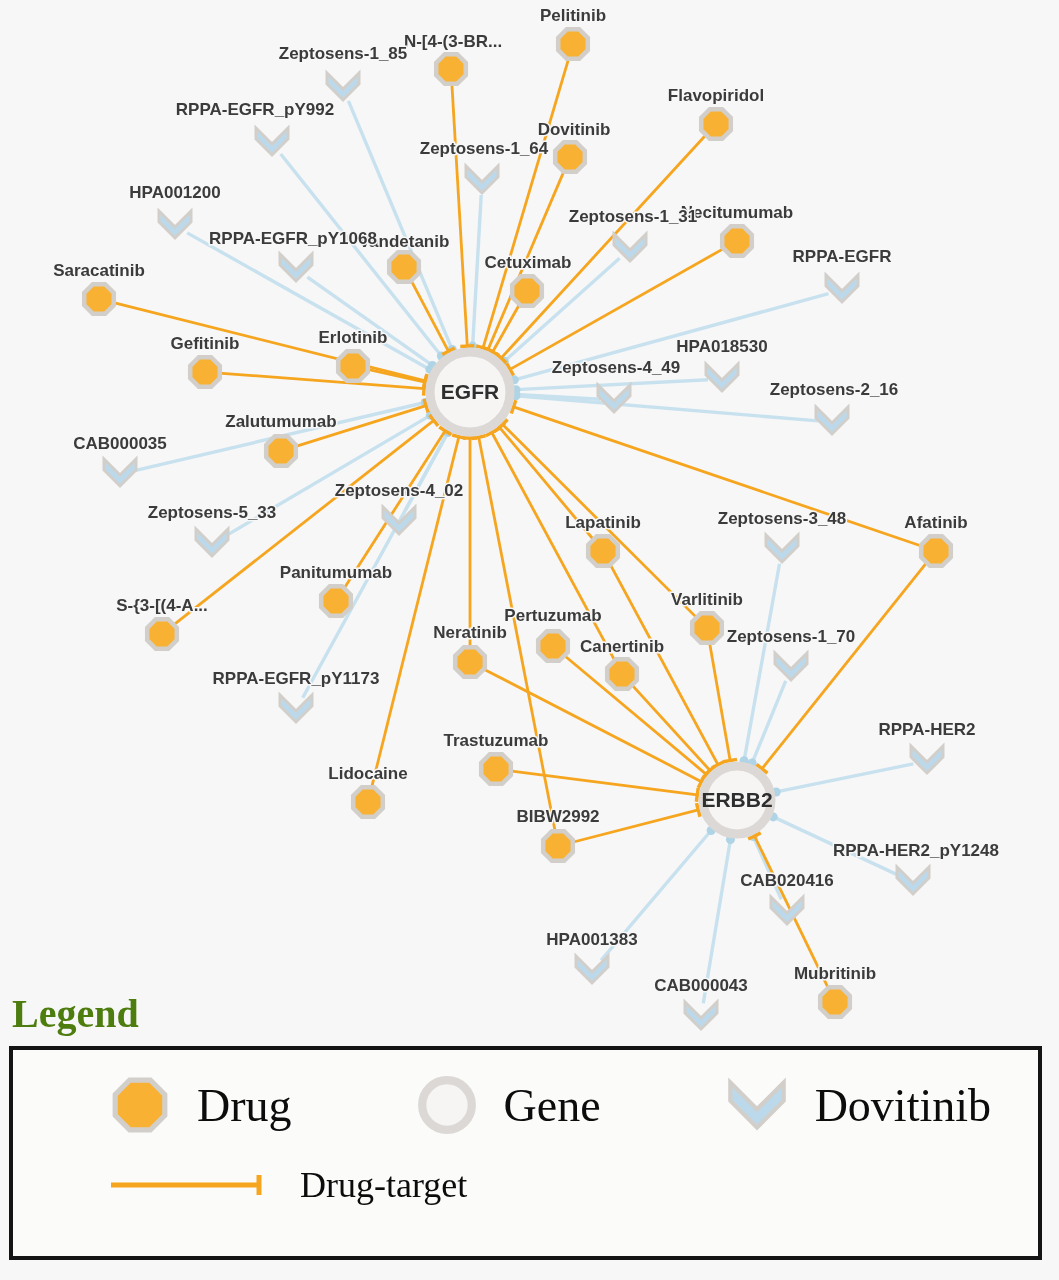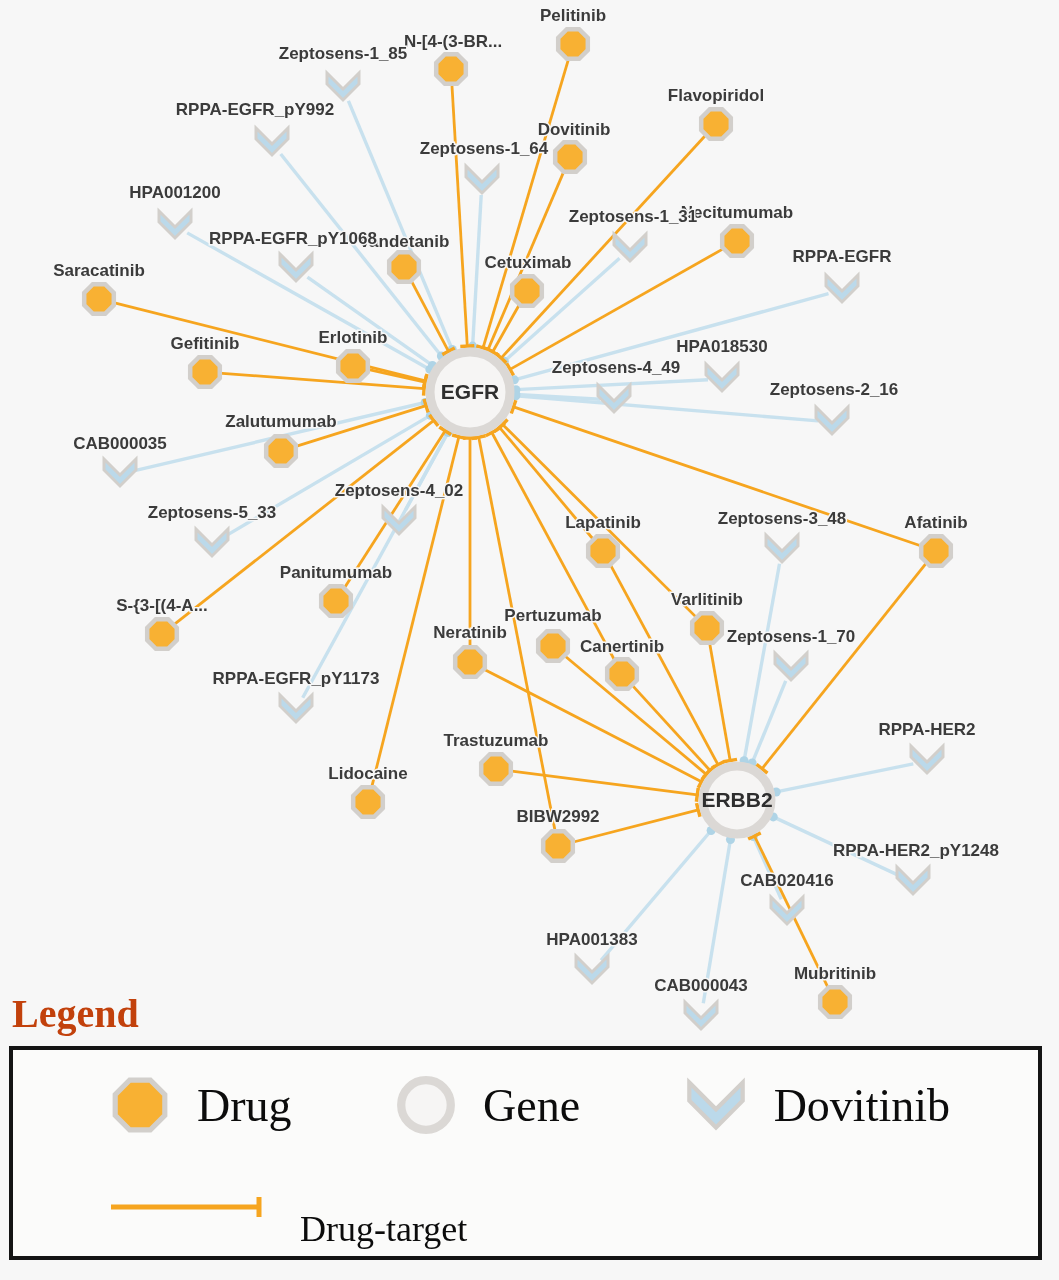--- a/index.html
+++ b/index.html
@@ -13,32 +13,32 @@
     text-anchor: middle; stroke: #F7F7F7; stroke-width: 3px; paint-order: stroke;
   }
   .gene-label {
     font-family: "Liberation Sans", sans-serif;
     font-weight: bold; font-size: 21px; fill: #2E2E2E; text-anchor: middle;
   }
 
   .legend-title {
     position: absolute; left: 12px; top: 990px;
     font-family: "Liberation Serif", serif; font-weight: bold;
-    font-size: 40px; color: #c2410c;
+    font-size: 40px; color: #4d7c0f;
   }
   .legend-box {
     position: absolute; left: 9px; top: 1046px; width: 1033px; height: 214px;
     border: 4px solid #141414; background: #FBFBFA; box-sizing: border-box;
   }
   .legend-row { display: flex; align-items: center; }
-  .row-symbols { justify-content: space-between; padding: 24px 88px 0 96px; }
+  .row-symbols { justify-content: space-between; padding: 24px 47px 0 96px; }
   .row-edges   { justify-content: space-between; padding: 28px 58px 0 96px; }
   .legend-item { display: flex; align-items: center; gap: 26px; }
   .row-symbols .legend-label { font-family: "Liberation Serif", serif; font-size: 46px; color: #0C0C0C; }
-  .row-edges   .legend-label { font-family: "Liberation Serif", serif; font-size: 36px; color: #0C0C0C; margin-top: 44px; }
+  .row-edges   .legend-label { font-family: "Liberation Serif", serif; font-size: 36px; color: #0C0C0C; }
 </style>
 </head>
 <body>
 
 <div class="figure">
   <svg id="network" width="1059" height="1040">
       <g>
         <line x1="348.39668221335774" y1="100.91804246347054" x2="452.26804415611025" y2="349.5550033343111" stroke="#C8E1EE" stroke-width="3.4"></line>
         <circle cx="452.26804415611025" cy="349.5550033343111" r="4.5" fill="#AFD4E6"></circle>
         <line x1="280.7134920909898" y1="153.9578764174569" x2="441.3699545581763" y2="355.99554891407024" stroke="#C8E1EE" stroke-width="3.4"></line>

